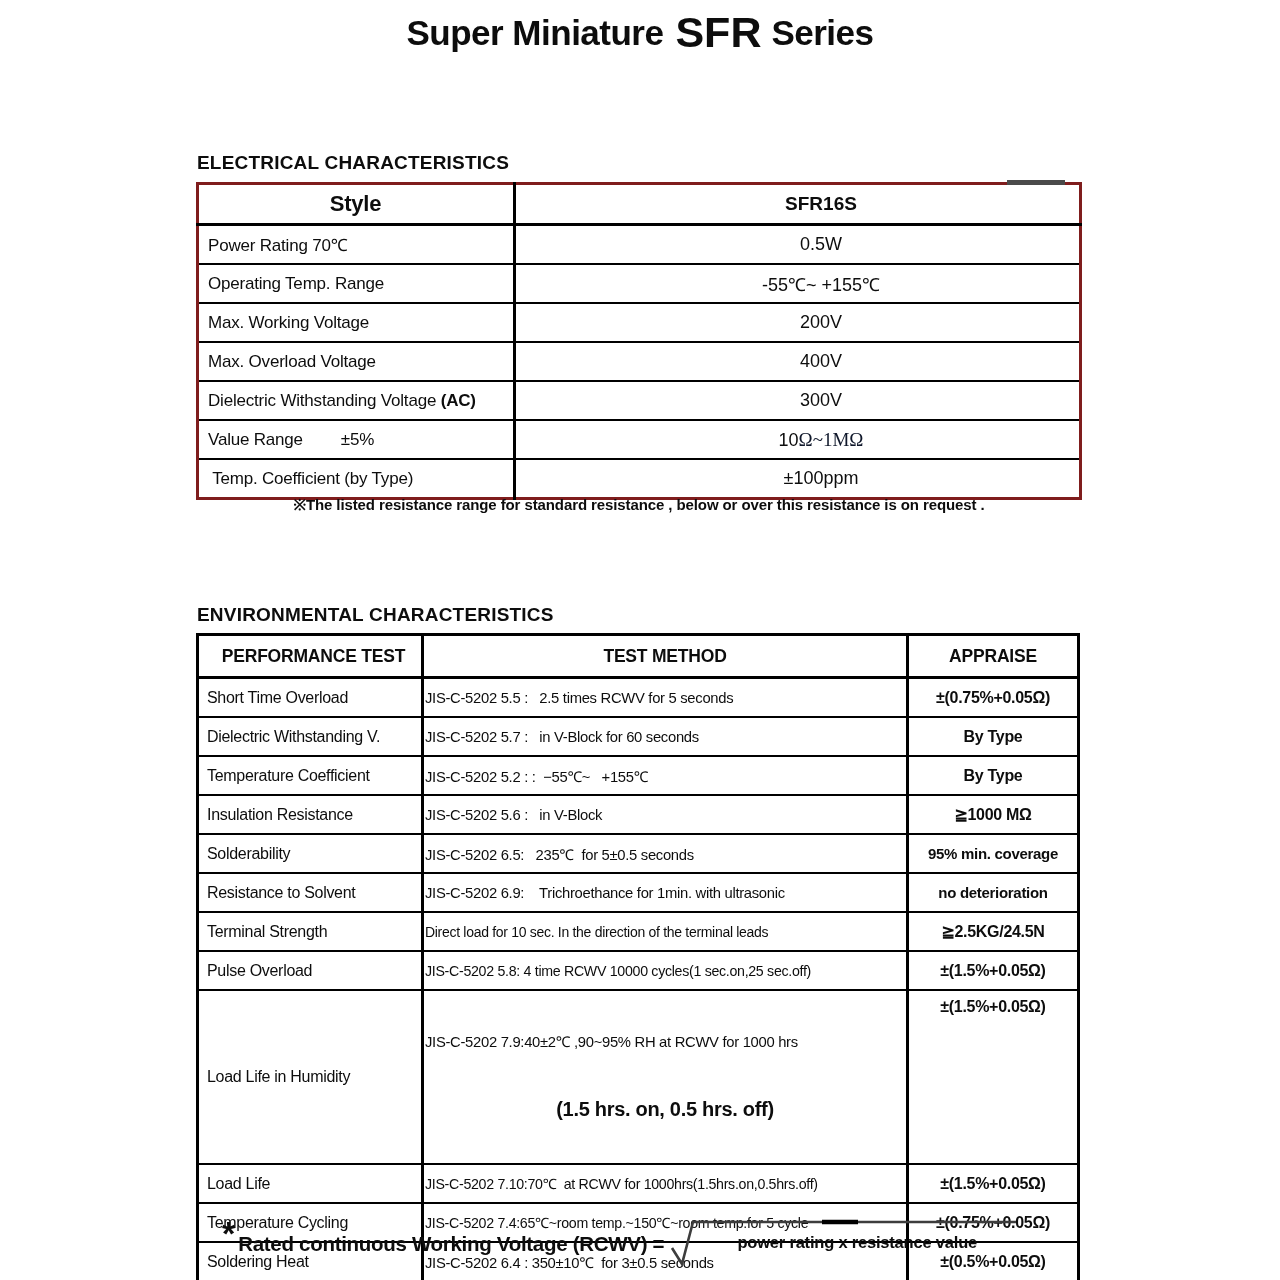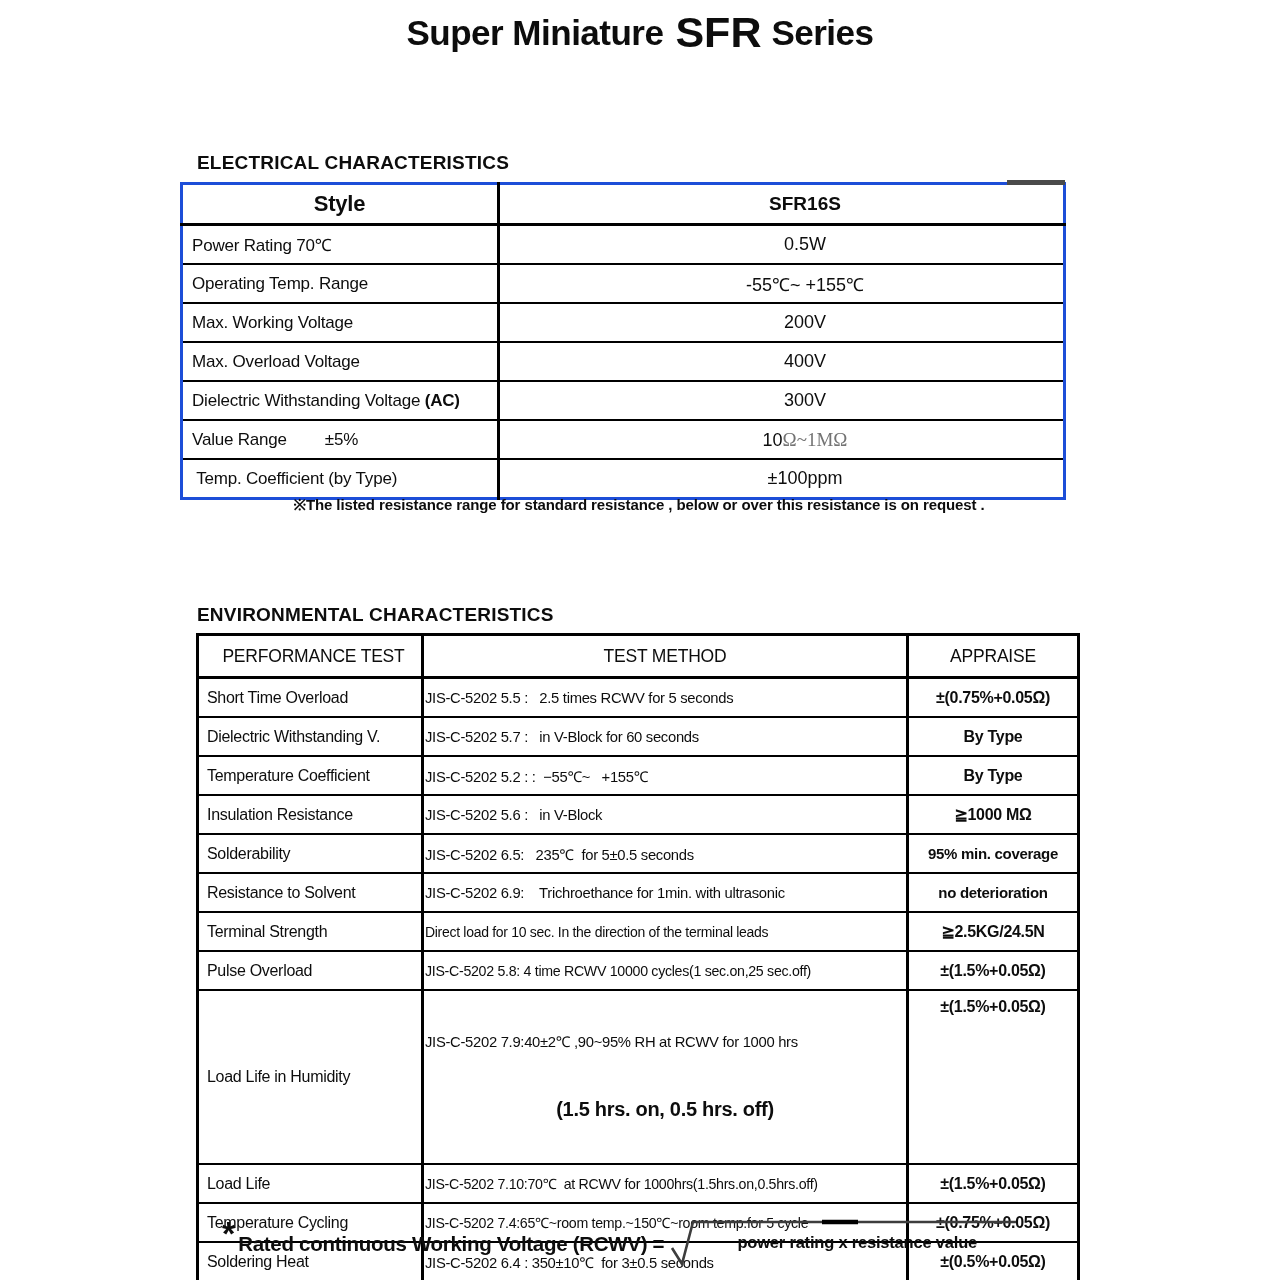--- a/index.html
+++ b/index.html
@@ -43,46 +43,46 @@
     white-space: nowrap;
   }
   .h-elec { top: 152px; }
   .h-env  { top: 604px; }
 
   
   table { border-collapse: collapse; table-layout: fixed; position: absolute; background: #fff; }
   td { overflow: hidden; }
 
   
-  .elec-table { left: 180px; top: 182px; width: 886px; border: 3px solid #1d4ed8; }
+  .elec-table { left: 196px; top: 182px; width: 886px; border: 3px solid #7f1d1d; }
   .elec-table td { border: 2px solid #000; height: 35px; font-size: 17px; }
   .elec-table tr.head td { height: 36px; border-bottom: 3px solid #000; }
   .elec-table td.c1 { border-right: 3px solid #000; padding-left: 9px; letter-spacing: -0.2px; white-space: pre; }
   .elec-table td.c2 { text-align: center; font-size: 18px; padding-left: 48px; }
   .elec-table tr.head td.c1 { text-align: center; font-weight: bold; font-size: 22px; padding-left: 0; }
   .elec-table tr.head td.c2 { font-weight: bold; font-size: 19px; }
   .elec-table .tol { margin-left: 38px; }
-  .elec-table .serif { font-family: "Liberation Serif", serif; color: #737373; font-size: 19px; }
+  .elec-table .serif { font-family: "Liberation Serif", serif; color: #0f172a; font-size: 19px; }
 
   
   .footnote {
     position: absolute;
     left: 196px; top: 494px; width: 886px;
     text-align: center;
     font-size: 15px;
     font-weight: bold;
     letter-spacing: -0.1px;
     white-space: nowrap;
   }
 
   
   .env-table { left: 196px; top: 633px; width: 884px; border: 3px solid #000; }
   .env-table td { border: 2px solid #000; height: 35px; }
   .env-table td.ct, .env-table td.cm { border-right: 3px solid #000; }
-  .env-table tr.head td { height: 38px; border-bottom: 3px solid #000; text-align: center; font-weight: normal; font-size: 17.5px; letter-spacing: -0.2px; }
+  .env-table tr.head td { height: 38px; border-bottom: 3px solid #000; text-align: center; font-weight: bold; font-size: 17.5px; letter-spacing: -0.2px; }
   .env-table td.ct { padding-left: 8px; font-size: 16px; letter-spacing: -0.3px; white-space: nowrap; }
   .env-table td.cm { font-size: 14.8px; letter-spacing: -0.3px; white-space: pre; }
   .env-table td.ca { text-align: center; font-weight: bold; font-size: 16px; letter-spacing: -0.3px; white-space: nowrap; }
   .env-table tr.tall td { height: 74px; }
   .env-table tr.tall td.ca, .env-table tr.tall td.cm { vertical-align: top; }
   .env-table tr.tall td.ca { padding-top: 7px; }
   .env-table .m1 { height: 37px; line-height: 37px; white-space: pre; }
   .env-table .m2 { height: 37px; line-height: 33px; text-align: center; font-weight: bold; font-size: 20px; white-space: normal; }
 
   

